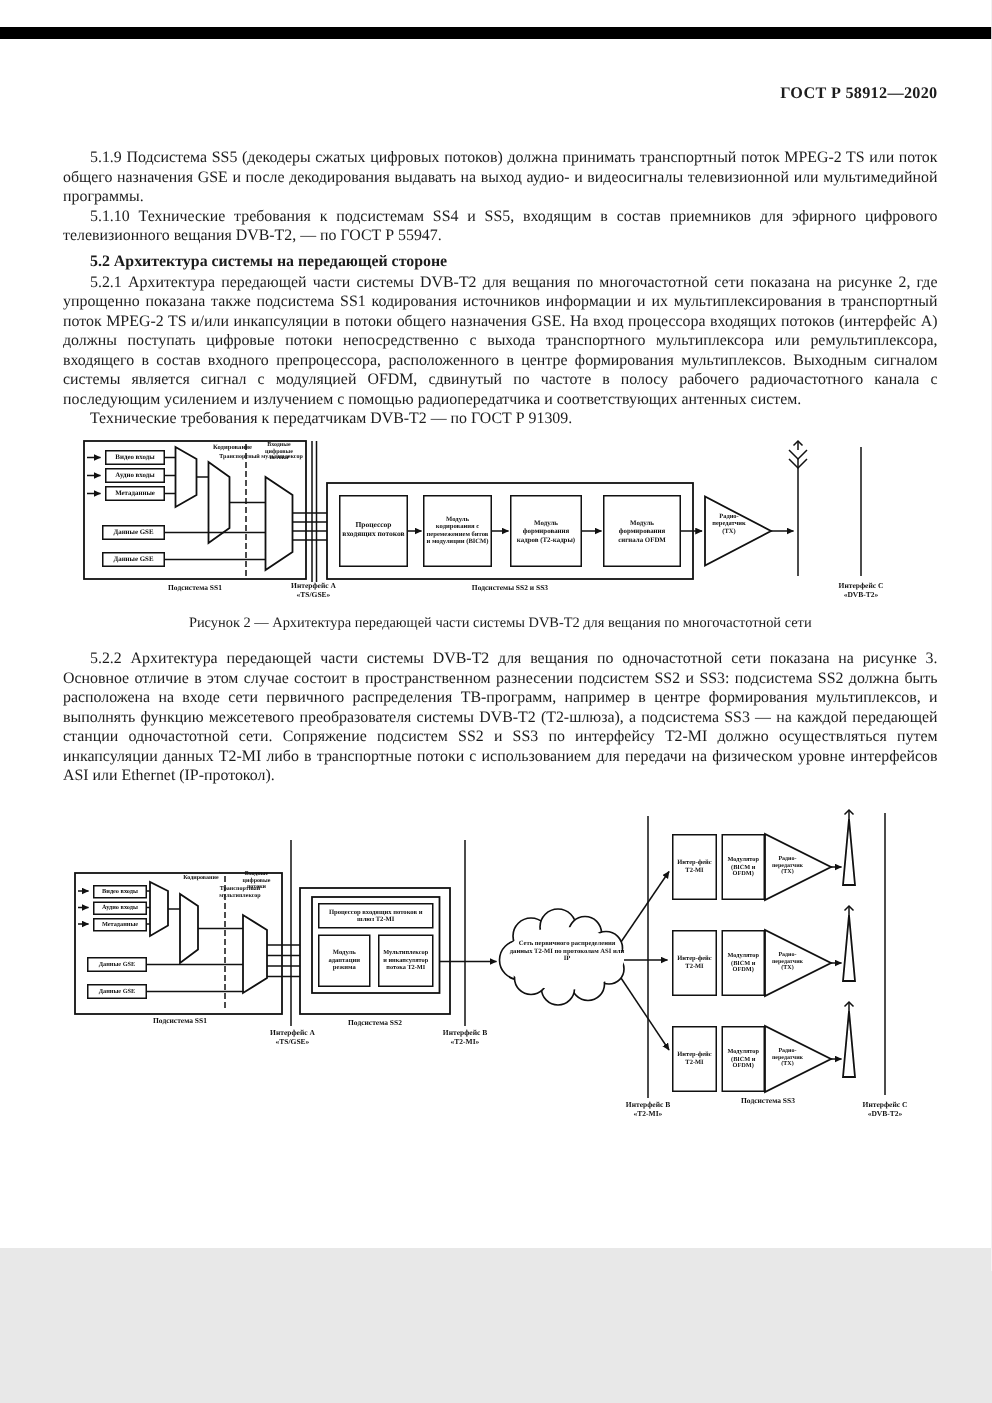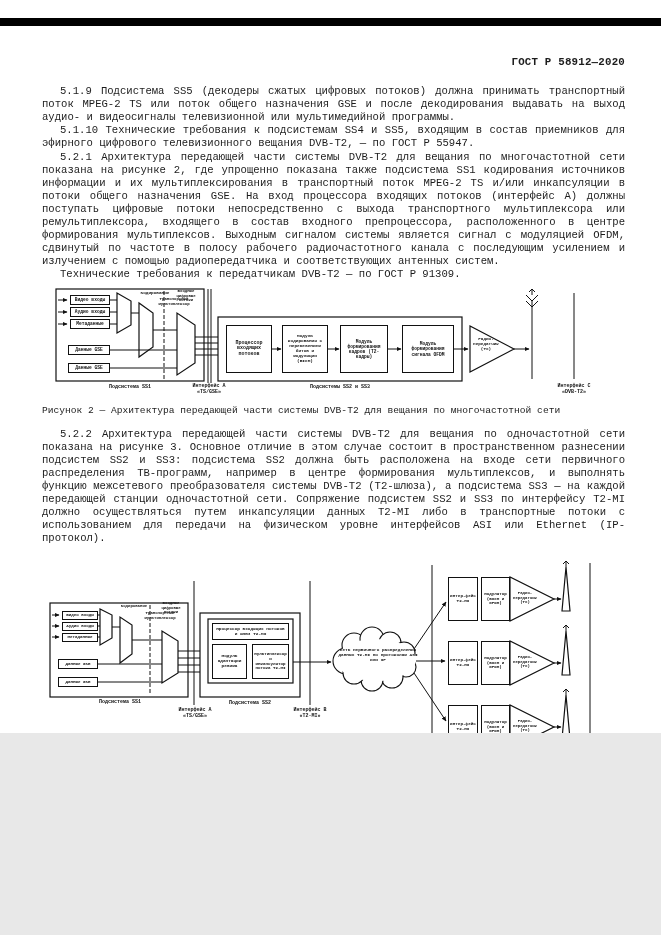--- a/index.html
+++ b/index.html
@@ -1,23 +1,23 @@
 <!DOCTYPE html>
 <html lang="ru"><head>
 <meta charset="utf-8">
 <style>
   html,body{margin:0;padding:0;background:#e8e8e8;}
-  .page{position:relative;width:661px;height:733px;background:#ffffff;overflow:hidden;
-        font-family:Liberation Mono, monospace;color:#1c1c1c;}
+  .page{position:relative;width:661px;height:832px;background:#ffffff;overflow:hidden;
+        font-family:Liberation Serif, serif;color:#1c1c1c;}
   .topbar{position:absolute;top:18px;left:0;width:661px;height:8px;background:#000;}
   .content{margin:0 36px 0 42px;}
   .gost-header{margin-top:56px;text-align:right;font-weight:bold;font-size:10.8px;letter-spacing:.2px;}
   p.body{font-size:10.6px;line-height:13px;text-align:justify;margin:0;text-indent:18px;}
   .h52{font-weight:bold;font-size:10.6px;line-height:13px;margin:4px 0 0 0;text-indent:18px;}
-  .figcap{font-size:9.6px;text-align:left;margin:6px 0 0 0;}
+  .figcap{font-size:9.6px;text-align:center;margin:6px 0 0 0;}
   .fig{position:relative;width:583px;background:#fff;}
   .fig svg{position:absolute;left:0;top:0;}
   .blk{position:absolute;border:1px solid #111;background:#fff;box-sizing:border-box;
        display:flex;align-items:center;justify-content:center;text-align:center;
        font-weight:700;line-height:1.12;padding:1px;color:#111;}
   .lbl{position:absolute;text-align:center;font-weight:700;line-height:1.15;
        white-space:pre-line;color:#111;}
   .fs40{font-size:4px;} .fs42{font-size:4.2px;} .fs43{font-size:4.3px;}
   .fs44{font-size:4.4px;} .fs46{font-size:4.6px;}
   .fs50{font-size:5px;}
@@ -30,22 +30,23 @@
 </style>
 </head>
 <body>
 
 <div class="page">
   <div class="topbar"></div>
   <div class="content">
 
     <div class="gost-header">ГОСТ Р 58912—2020</div>
 
-    <p class="body" style="margin-top:17px">5.1.9 Подсистема SS5 (декодеры сжатых цифровых потоков) должна принимать транспортный поток MPEG-2 TS или поток общего назначения GSE и после декодирования выдавать на выход аудио- и видеосигналы телевизионной или мультимедийной программы.</p>
+    <p class="body" style="margin-top:31px">5.1.9 Подсистема SS5 (декодеры сжатых цифровых потоков) должна принимать транспортный поток MPEG-2 TS или поток общего назначения GSE и после декодирования выдавать на выход аудио- и видеосигналы телевизионной или мультимедийной программы.</p>
     <p class="body">5.1.10 Технические требования к подсистемам SS4 и SS5, входящим в состав приемников для эфирного цифрового телевизионного вещания DVB-T2, — по ГОСТ Р 55947.</p>
+    <p class="h52">5.2 Архитектура системы на передающей стороне</p>
     <p class="body" style="margin-top:1px">5.2.1 Архитектура передающей части системы DVB-T2 для вещания по многочастотной сети показана на рисунке 2, где упрощенно показана также подсистема SS1 кодирования источников информации и их мультиплексирования в транспортный поток MPEG-2 TS и/или инкапсуляции в потоки общего назначения GSE. На вход процессора входящих потоков (интерфейс А) должны поступать цифровые потоки непосредственно с выхода транспортного мультиплексора или ремультиплексора, входящего в состав входного препроцессора, расположенного в центре формирования мультиплексов. Выходным сигналом системы является сигнал с модуляцией OFDM, сдвинутый по частоте в полосу рабочего радиочастотного канала с последующим усилением и излучением с помощью радиопередатчика и соответствующих антенных систем.</p>
     <p class="body">Технические требования к передатчикам DVB-T2 — по ГОСТ Р 91309.</p>
 
     <div class="fig" style="height:112px;margin-top:6px">
       <svg width="583" height="112" viewBox="0 0 583 112">
         <defs>
           <marker id="ar2" markerWidth="5" markerHeight="5" refX="4.5" refY="2.25" orient="auto">
             <path d="M0,0 L5,2.25 L0,4.5 z" fill="#111"></path>
           </marker>
         </defs>

